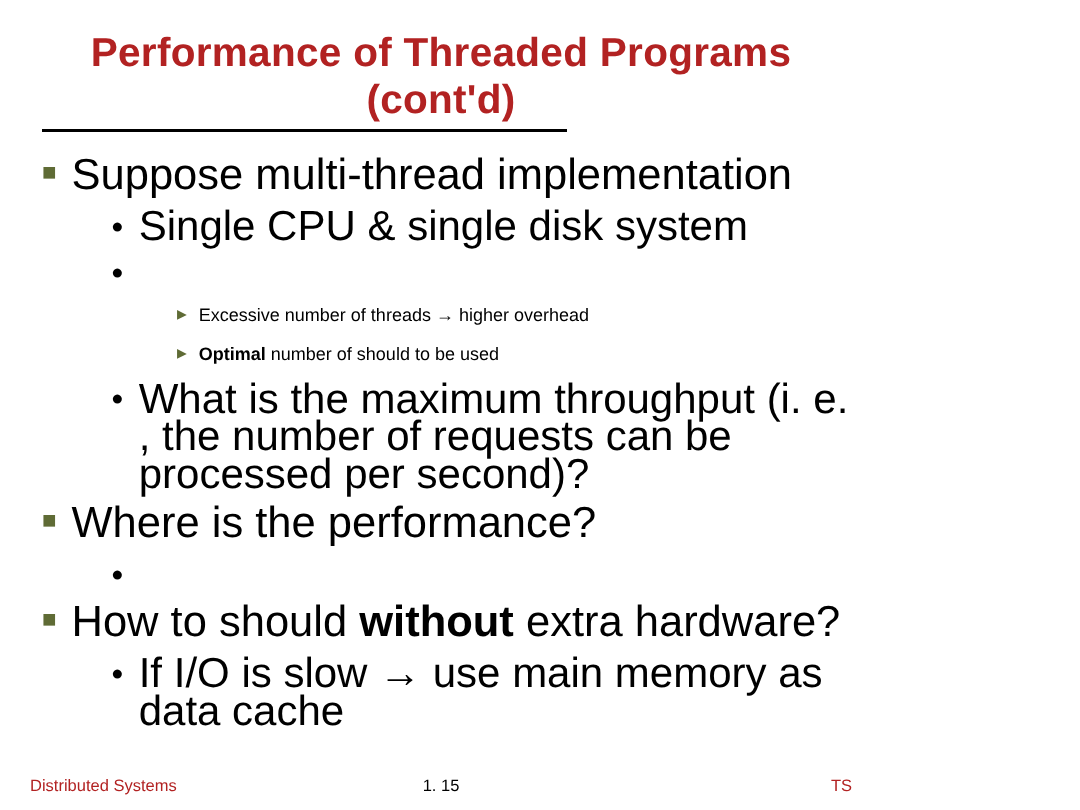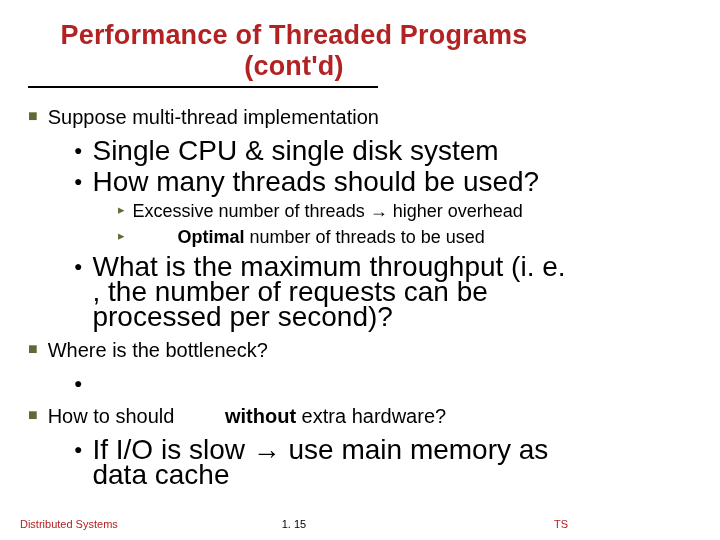--- a/index.html
+++ b/index.html
@@ -42,21 +42,21 @@
     margin: 4px 0 6px 0;
   }
   .lvl1 .bullet {
     color: #5f6b35;
     font-size: 16px;
     line-height: 28px;
     margin-right: 10px;
     flex: 0 0 auto;
   }
   .lvl1 .text {
-    font-size: 20px;
+    font-size: 29px;
     line-height: 30px;
   }
   .lvl2 {
     display: flex;
     align-items: flex-start;
     margin: 6px 0 6px 46px;
   }
   .lvl2 .bullet {
     color: #000;
     font-size: 14px;
@@ -74,39 +74,39 @@
     margin: 4px 0 4px 90px;
   }
   .lvl3 .bullet {
     color: #5f6b35;
     font-size: 13px;
     line-height: 20px;
     margin-right: 8px;
     flex: 0 0 auto;
   }
   .lvl3 .text {
-    font-size: 18px;
+    font-size: 12px;
     line-height: 22px;
   }
   .footer {
     position: absolute;
     bottom: 10px;
     left: 20px;
     right: 20px;
     display: flex;
     justify-content: flex-end;
     align-items: center;
     font-size: 11px;
     color: #b22222;
     gap: 12px;
   }
   .footer .left { flex: 1; text-align: left; }
   .footer .center { flex: 1; text-align: center; color: #000; }
   .footer .right { flex: 1; text-align: right; }
-  .bold { font-weight: bold; margin-left: 45px; }
+  .bold { font-weight: bold; }
 </style>
 </head>
 <body>
 
 <div class="slide">
 
   <div class="title">Performance of Threaded Programs (cont'd)</div>
   <hr class="title-rule">
 
   <div class="content">
@@ -116,41 +116,40 @@
       <span class="text">Suppose multi-thread implementation</span>
     </div>
 
     <div class="lvl2">
       <span class="bullet">●</span>
       <span class="text">Single CPU &amp; single disk system</span>
     </div>
 
     <div class="lvl2">
       <span class="bullet">●</span>
-      <span class="text">How many threads should be used?</span>
     </div>
 
     <div class="lvl3">
       <span class="bullet">▸</span>
       <span class="text">Excessive number of threads → higher overhead</span>
     </div>
 
     <div class="lvl3">
       <span class="bullet">▸</span>
-      <span class="text"><span class="bold">Optimal</span><span> number of threads to be used</span></span>
+      <span class="text"><span class="bold">Optimal</span><span> number of should to be used</span></span>
     </div>
 
     <div class="lvl2">
       <span class="bullet">●</span>
       <span class="text">What is the maximum throughput (i. e. , the number of requests can be processed per second)?</span>
     </div>
 
     <div class="lvl1">
       <span class="bullet">■</span>
-      <span class="text">Where is the bottleneck?</span>
+      <span class="text">Where is the performance?</span>
     </div>
 
     <div class="lvl2">
       <span class="bullet">●</span>
     </div>
 
     <div class="lvl1">
       <span class="bullet">■</span>
       <span class="text"><span>How to should </span><span class="bold">without</span><span> extra hardware?</span></span>
     </div>

